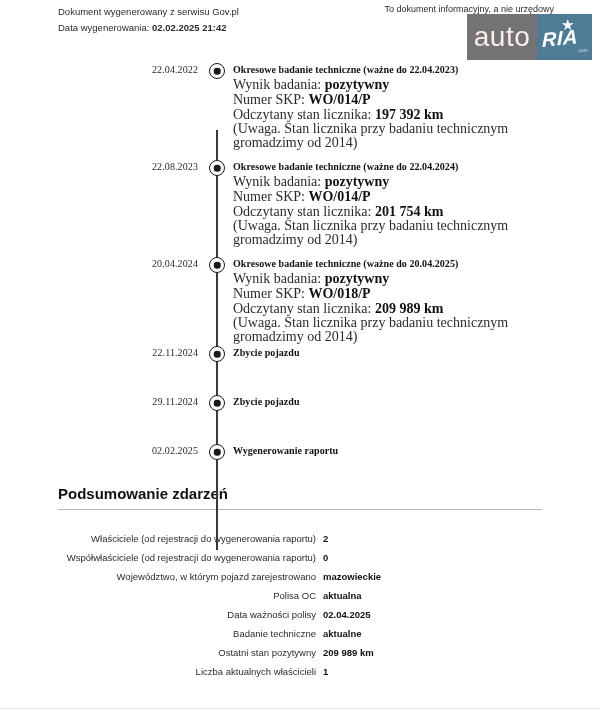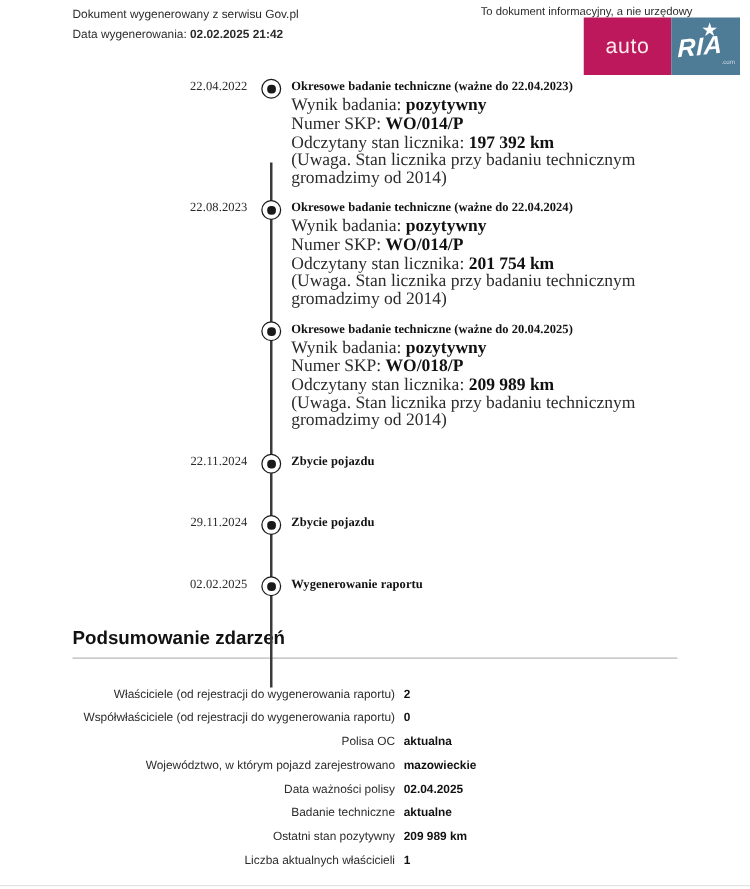--- a/index.html
+++ b/index.html
@@ -46,26 +46,26 @@
     position: absolute;
     right: 8px;
     top: 14px;
     display: flex;
     align-items: stretch;
     height: 46px;
   }
   .logo-auto {
     width: 70px;
     height: 46px;
-    background: #be185d;
+    background: #737373;
     display: flex;
     align-items: center;
     justify-content: center;
     color: #fdeceb;
-    font-size: 17px;
+    font-size: 28px;
     font-weight: 400;
     letter-spacing: 0.5px;
   }
   .logo-ria {
     width: 55px;
     height: 46px;
     background: #4e7b96;
     position: relative;
     overflow: hidden;
   }
@@ -278,40 +278,41 @@
       </div>
       <div class="ev-row">
         <span>Odczytany stan licznika:</span>
         <b>201 754 km</b>
       </div>
       <div class="ev-note">(Uwaga. Stan licznika przy badaniu technicznym gromadzimy od 2014)</div>
     </div>
   </div>
 
   <div class="event" style="margin-top:9px;">
+    <div class="ev-date">20.04.2024</div>
     <div class="ev-marker"></div>
     <div class="ev-body">
       <div class="ev-title">Okresowe badanie techniczne (ważne do 20.04.2025)</div>
       <div class="ev-row">
         <span>Wynik badania:</span>
         <b>pozytywny</b>
       </div>
       <div class="ev-row">
         <span>Numer SKP:</span>
         <b>WO/018/P</b>
       </div>
       <div class="ev-row">
         <span>Odczytany stan licznika:</span>
         <b>209 989 km</b>
       </div>
       <div class="ev-note">(Uwaga. Stan licznika przy badaniu technicznym gromadzimy od 2014)</div>
     </div>
   </div>
 
-  <div class="event" style="margin-top:18px;">
+  <div class="event" style="margin-top:1px;">
     <div class="ev-date">22.11.2024</div>
     <div class="ev-marker"></div>
     <div class="ev-body">
       <div class="ev-title">Zbycie pojazdu</div>
     </div>
   </div>
 
   <div class="event" style="margin-top:21px;">
     <div class="ev-date">29.11.2024</div>
     <div class="ev-marker"></div>
@@ -335,28 +336,28 @@
 
   <div class="sum-row">
     <div class="sum-label">Właściciele (od rejestracji do wygenerowania raportu)</div>
     <div class="sum-value">2</div>
   </div>
   <div class="sum-row">
     <div class="sum-label">Współwłaściciele (od rejestracji do wygenerowania raportu)</div>
     <div class="sum-value">0</div>
   </div>
   <div class="sum-row">
+    <div class="sum-label">Województwo, w którym pojazd zarejestrowano</div>
+    <div class="sum-value">mazowieckie</div>
+  </div>
+  <div class="sum-row">
     <div class="sum-label">Polisa OC</div>
     <div class="sum-value">aktualna</div>
   </div>
   <div class="sum-row">
-    <div class="sum-label">Województwo, w którym pojazd zarejestrowano</div>
-    <div class="sum-value">mazowieckie</div>
-  </div>
-  <div class="sum-row">
     <div class="sum-label">Data ważności polisy</div>
     <div class="sum-value">02.04.2025</div>
   </div>
   <div class="sum-row">
     <div class="sum-label">Badanie techniczne</div>
     <div class="sum-value">aktualne</div>
   </div>
   <div class="sum-row">
     <div class="sum-label">Ostatni stan pozytywny</div>
     <div class="sum-value">209 989 km</div>

